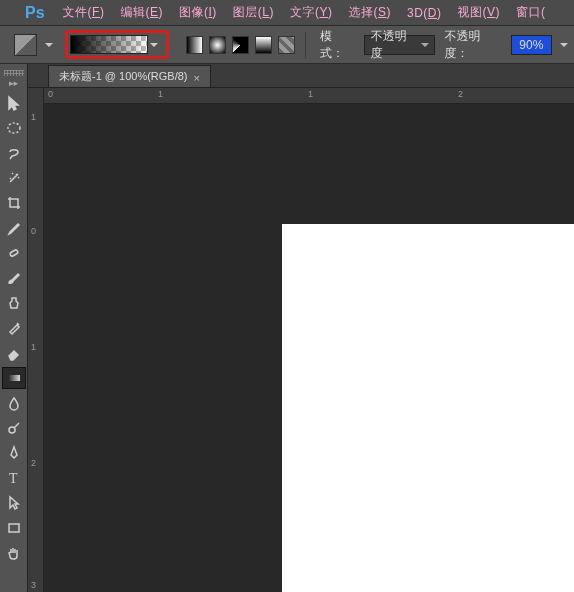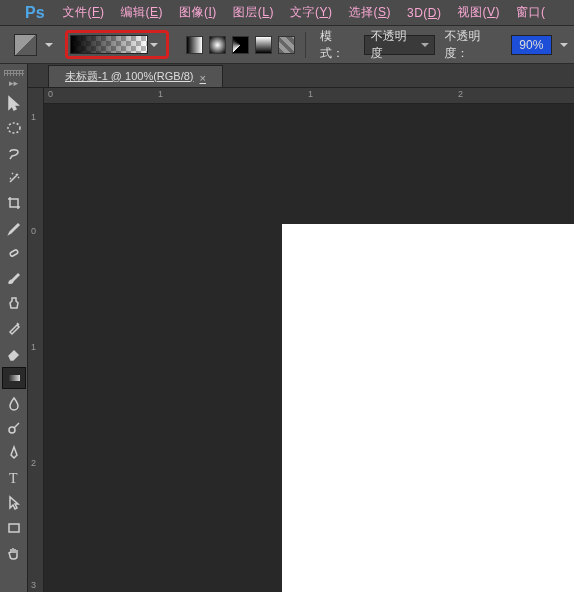--- a/index.html
+++ b/index.html
@@ -117,28 +117,27 @@
   display: flex;
   align-items: center;
   height: 24px;
   background: #3b3b3b;
   border-bottom: 1px solid #222;
   padding-left: 48px;
 }
 .tab {
   background: #535353;
   color: #ddd;
-  padding: 3px 16px;
+  padding: 3px 10px;
   font-size: 11px;
   border: 1px solid #222;
   border-bottom: none;
   display: flex;
   align-items: flex-end;
   gap: 6px;
-  text-decoration: underline;
 }
 .tab-close { cursor: pointer; color: #bbb; }
 .toolbox {
   position: absolute;
   left: 0; top: 64px;
   width: 28px;
   height: 528px;
   background: #535353;
   border-right: 1px solid #222;
   display: flex;

